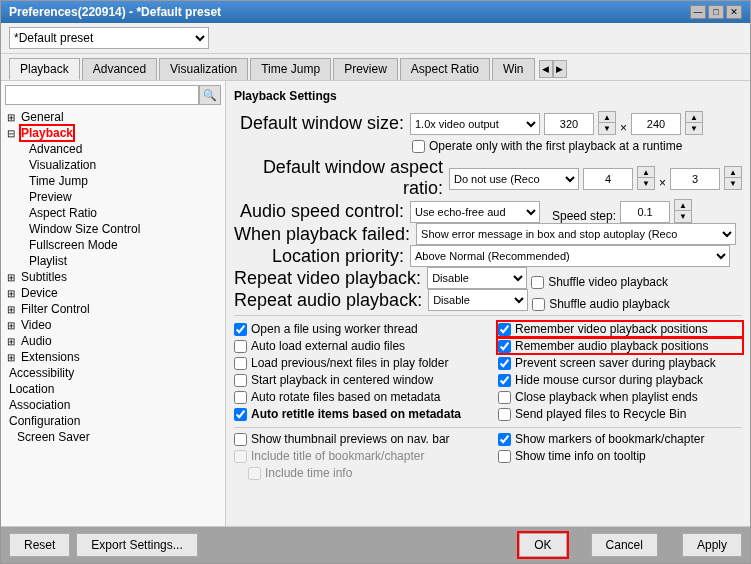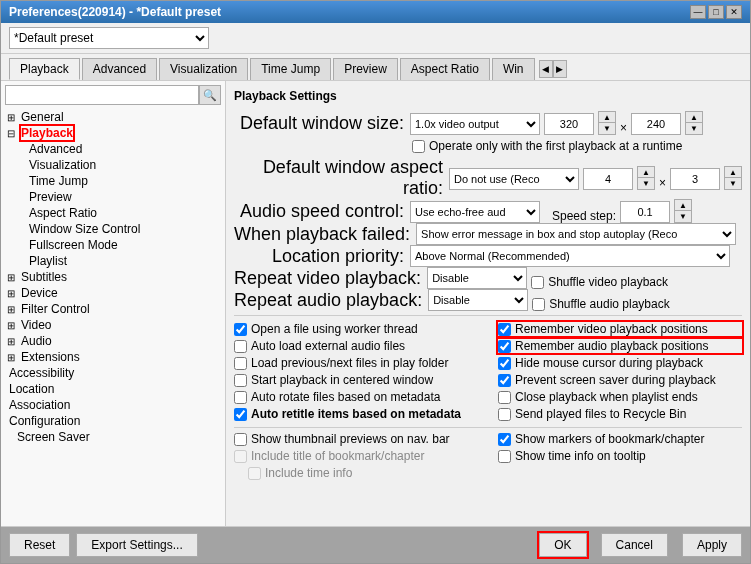--- a/index.html
+++ b/index.html
@@ -59,21 +59,21 @@
 
     .two-col { display: flex; gap: 20px; margin-top: 6px; }
     .col { display: flex; flex-direction: column; gap: 3px; flex: 1; }
 
     
     .red-border { outline: 2px solid red; }
 
     
     .bottom-bar { padding: 6px 8px; border-top: 1px solid #ccc; display: flex; justify-content: space-between; background: #a3a3a3; }
     .bottom-left { display: flex; gap: 6px; }
-    .bottom-right { display: flex; gap: 14px; }
+    .bottom-right { display: flex; gap: 24px; }
     .btn { height: 24px; padding: 0 14px; border: 1px solid #aaa; background: #e8e8e8; cursor: pointer; font-size: 12px; }
     .btn.red-outline { outline: 2px solid red; }
   </style>
 </head>
 <body>
 
 <div class="window">
 
   <div class="title-bar">
     <span class="title-bar-text">Preferences(220914) - *Default preset</span>
@@ -331,25 +331,25 @@
             <div class="checkbox-row red-border">
               <input type="checkbox" checked="" style="">
               <span class="checkbox-label">Remember video playback positions</span>
             </div>
             <div class="checkbox-row red-border">
               <input type="checkbox" checked="" style="">
               <span class="checkbox-label">Remember audio playback positions</span>
             </div>
             <div class="checkbox-row">
               <input type="checkbox" checked="" style="">
+              <span class="checkbox-label">Prevent screen saver during playback</span>
+            </div>
+            <div class="checkbox-row">
+              <input type="checkbox" checked="" style="">
               <span class="checkbox-label">Hide mouse cursor during playback</span>
-            </div>
-            <div class="checkbox-row">
-              <input type="checkbox" checked="" style="">
-              <span class="checkbox-label">Prevent screen saver during playback</span>
             </div>
             <div class="checkbox-row">
               <input type="checkbox" style="">
               <span class="checkbox-label">Close playback when playlist ends</span>
             </div>
             <div class="checkbox-row">
               <input type="checkbox" style="">
               <span class="checkbox-label">Send played files to Recycle Bin</span>
             </div>
           </div>

